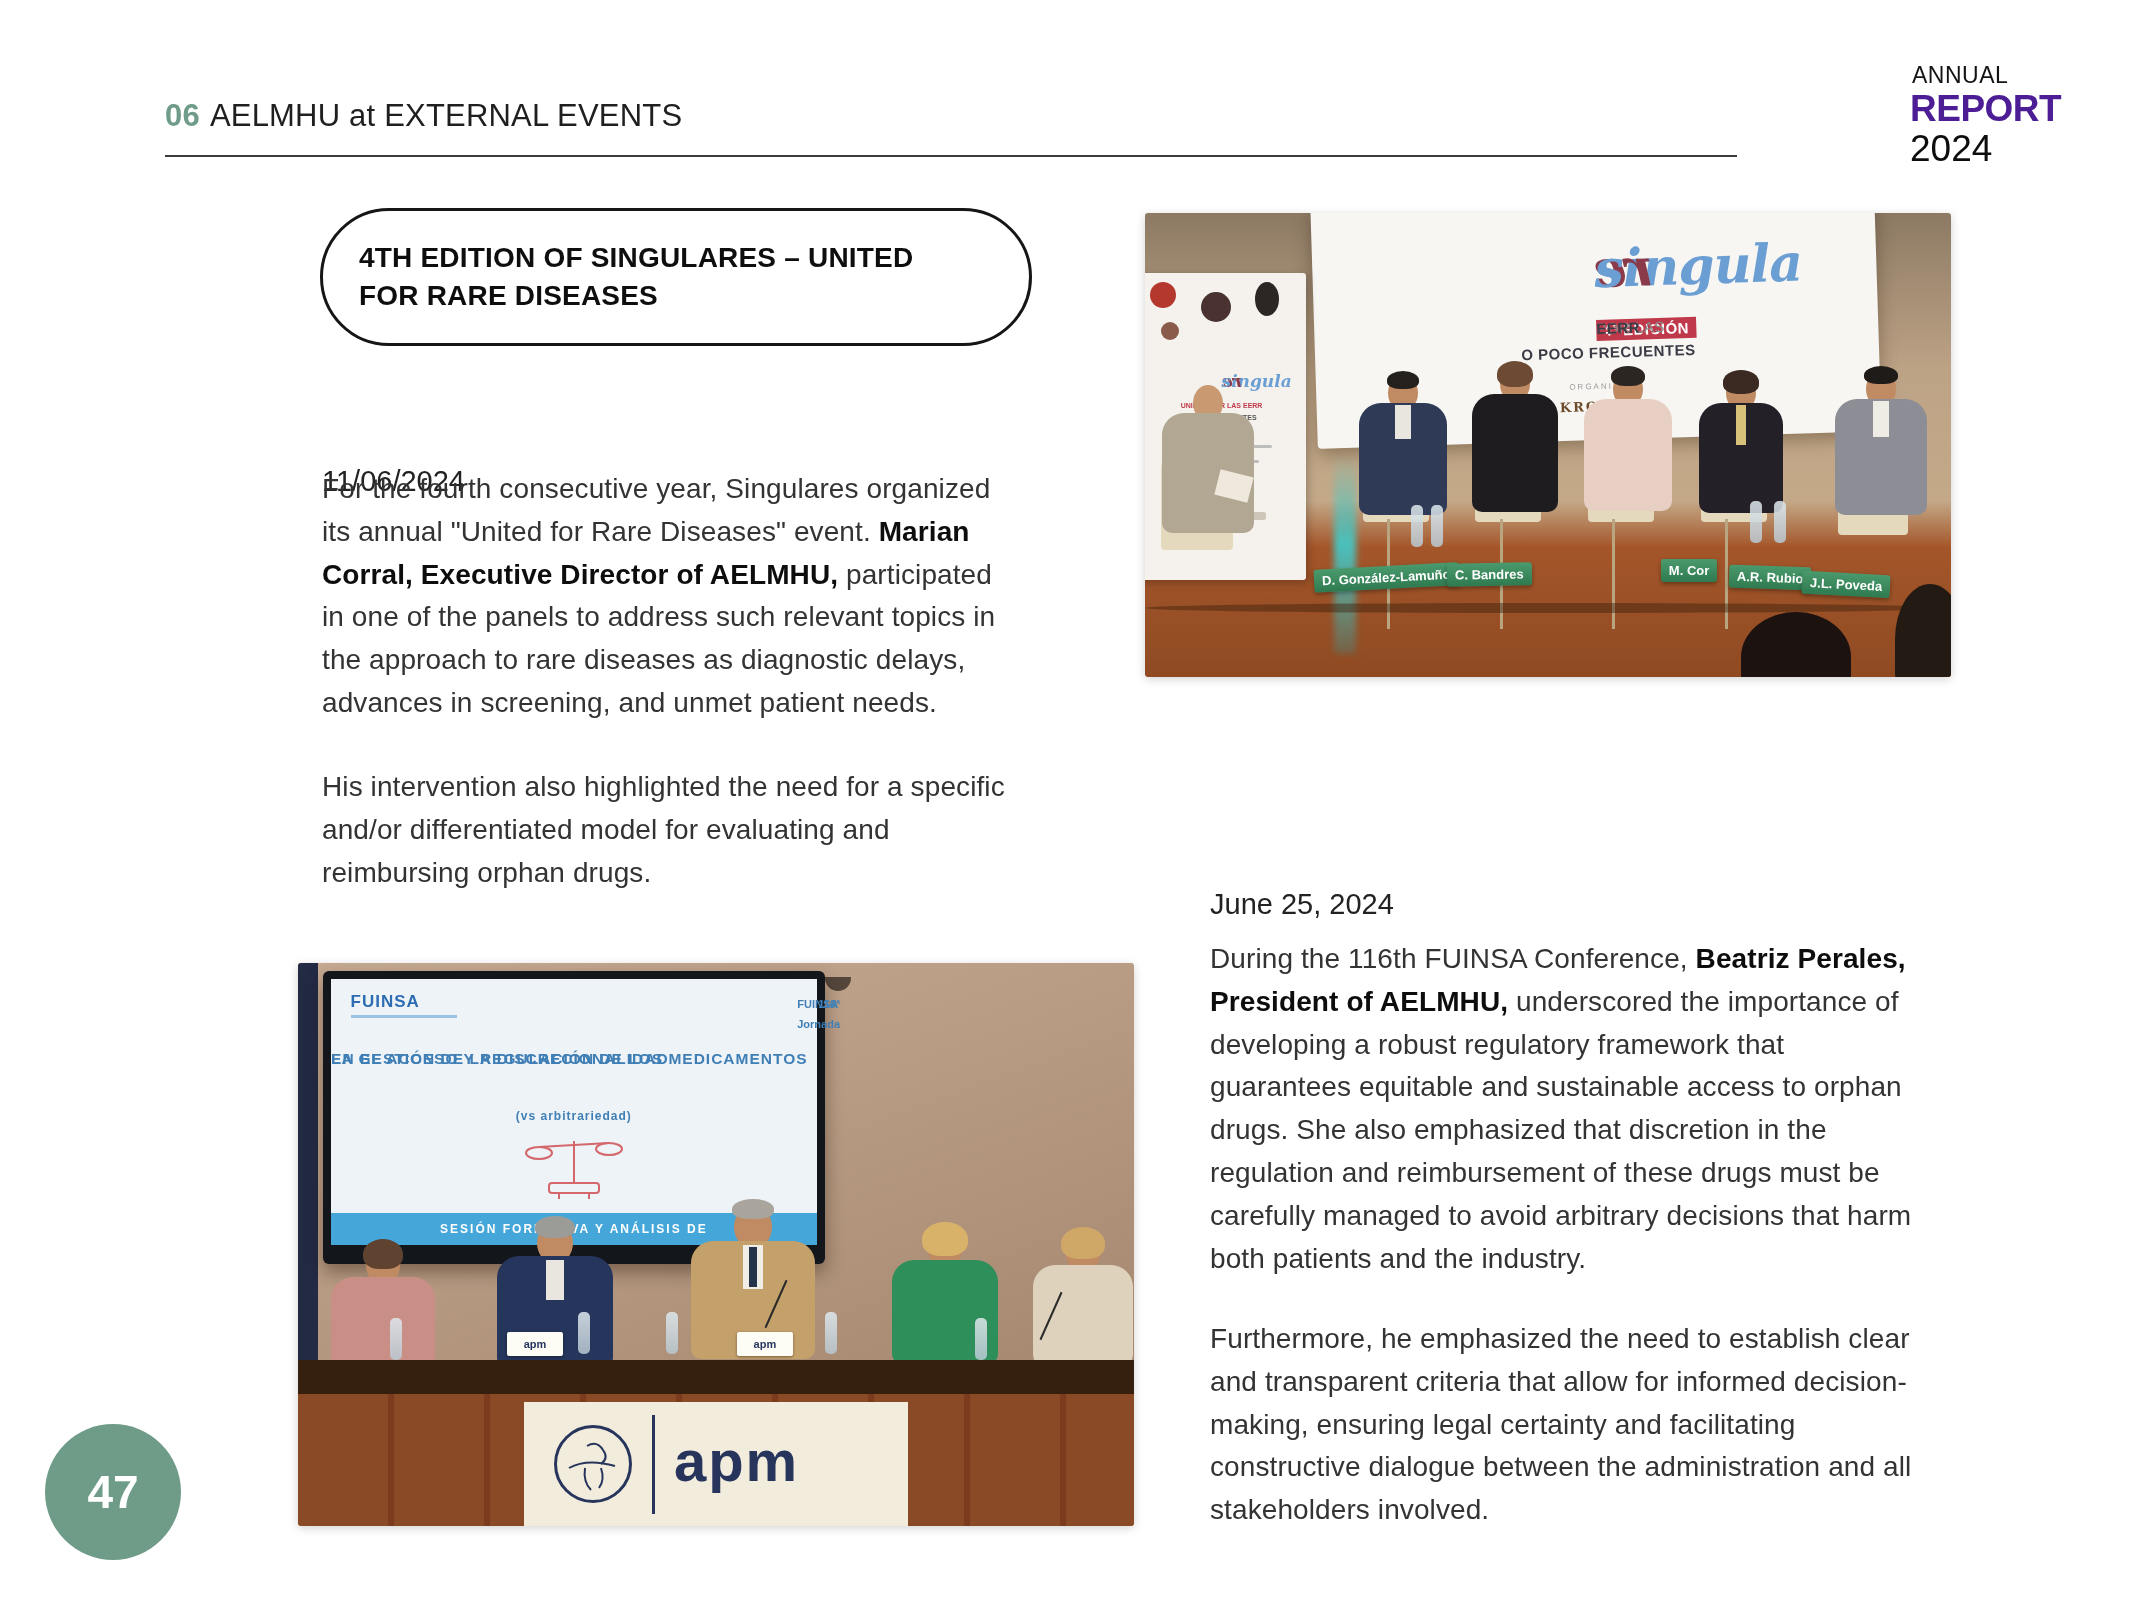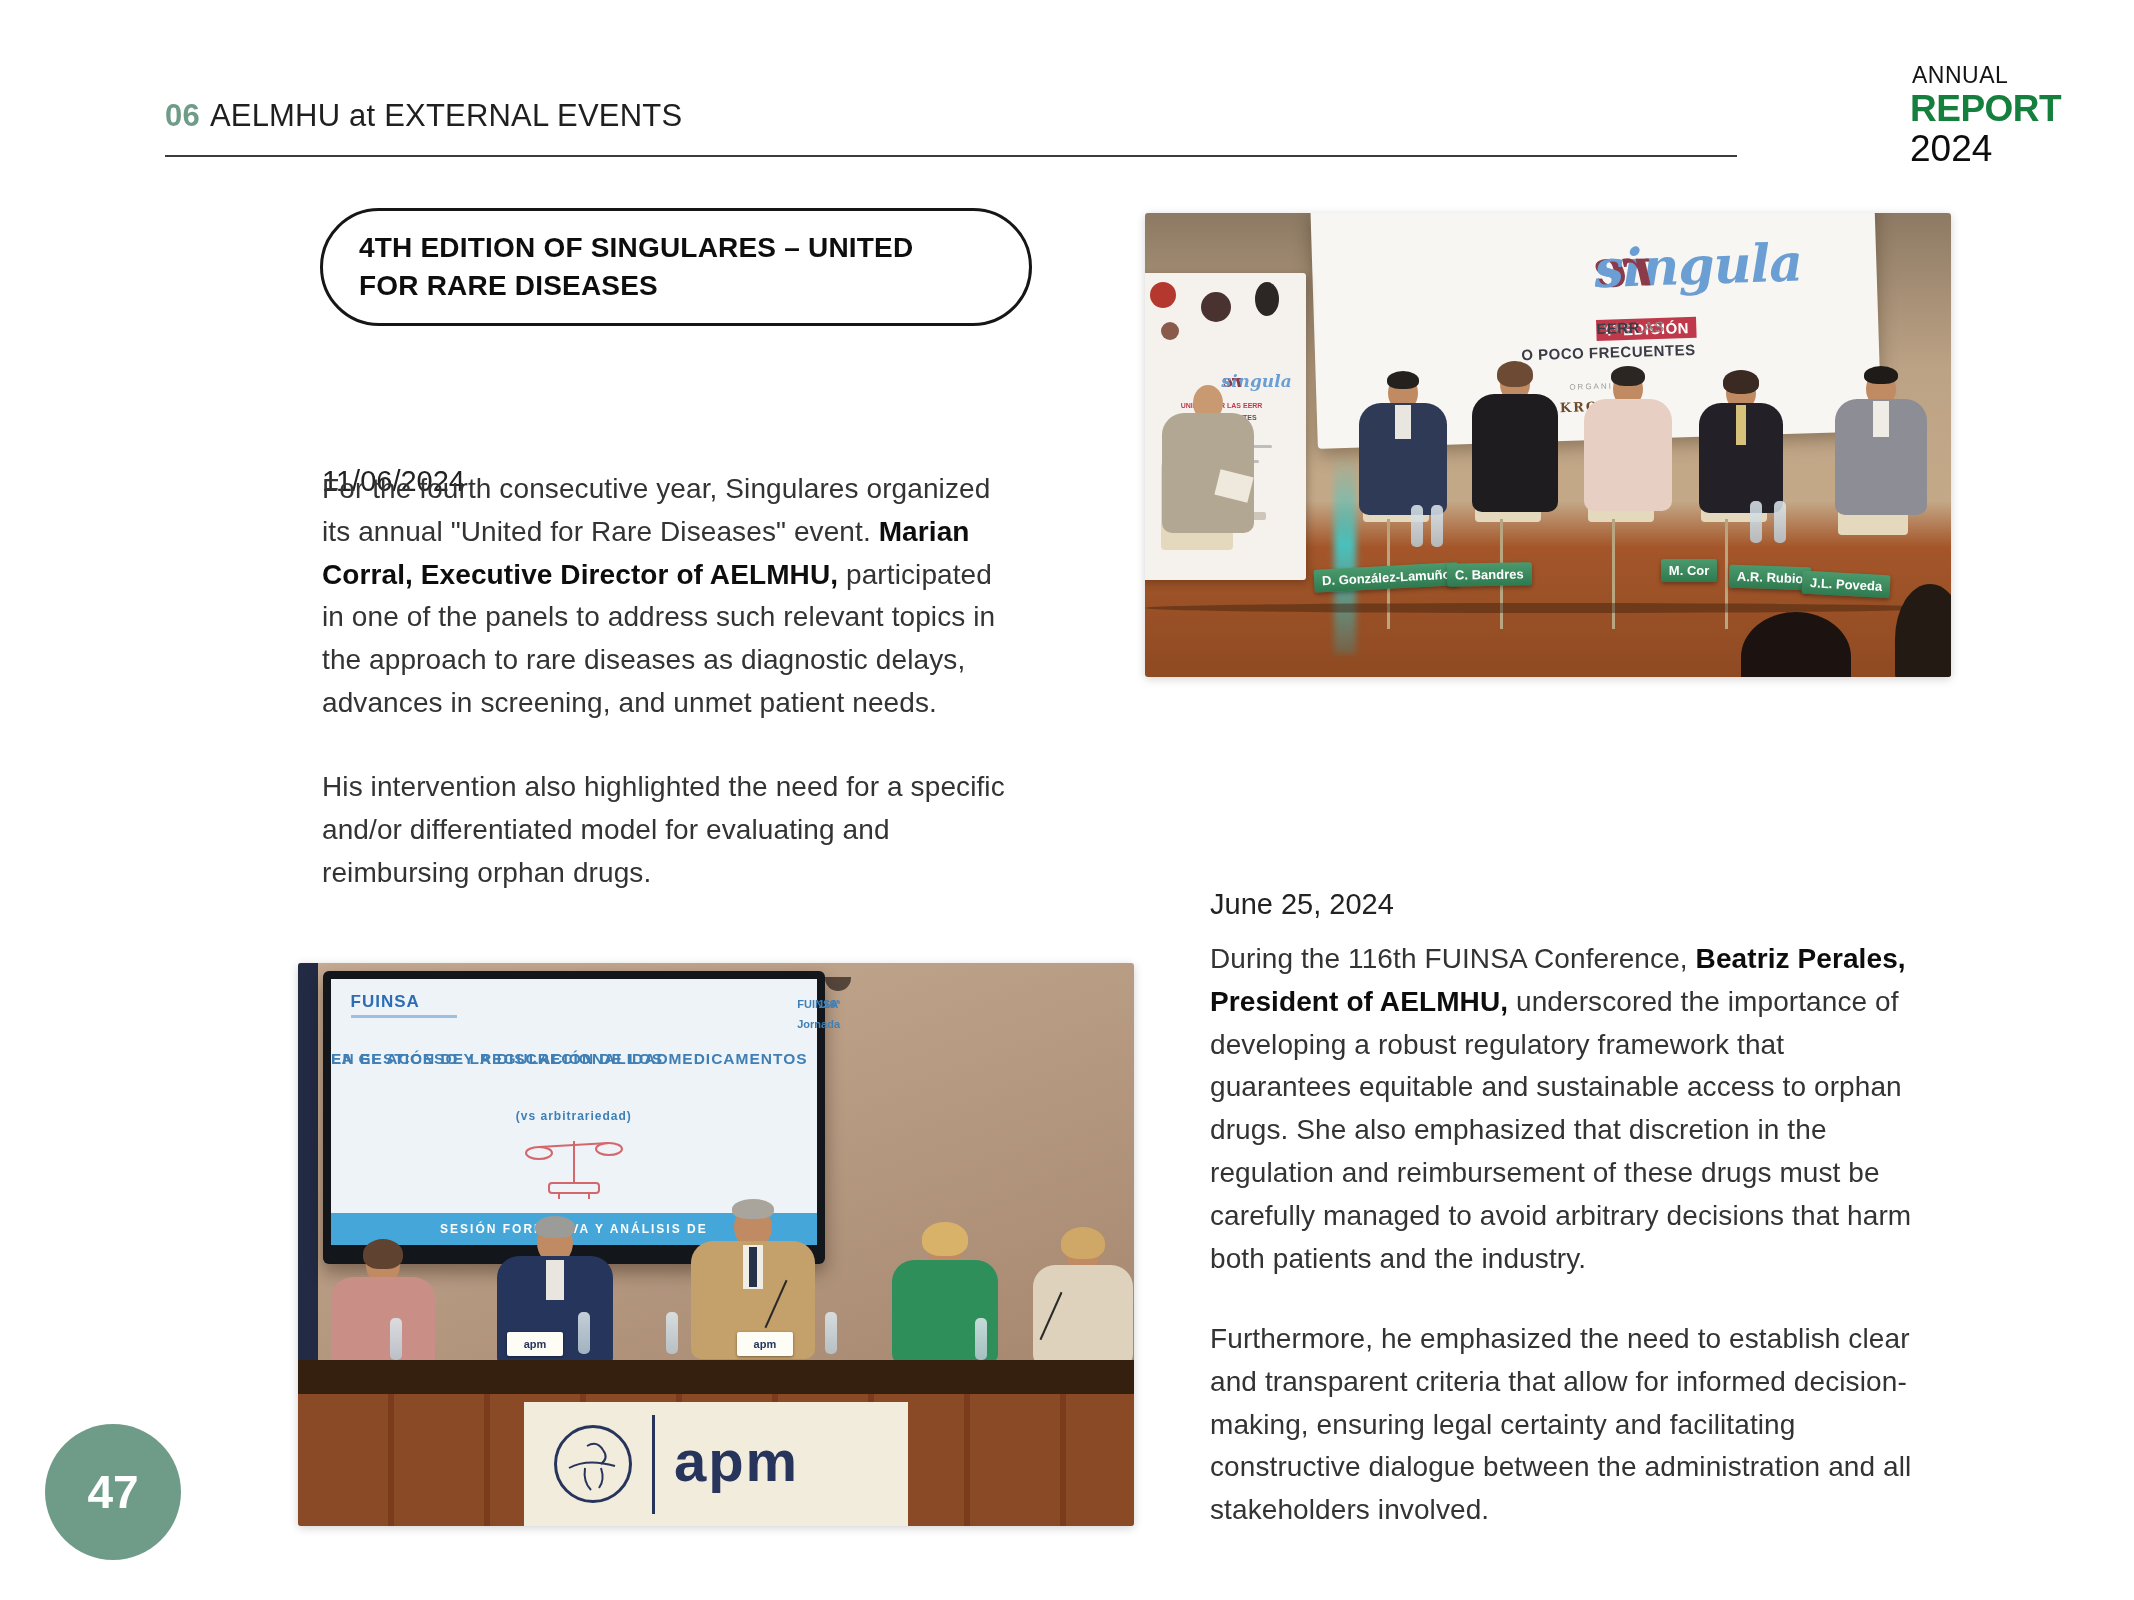--- a/index.html
+++ b/index.html
@@ -11,27 +11,27 @@
   .hdr-title{left:165px;top:98px;font-size:31px;letter-spacing:.2px;color:#1f1f1f;}
   .hdr-num{color:#6f9c88;font-weight:700;margin-right:10px;}
   .hdr-rule{left:165px;top:155px;width:1572px;height:2px;background:#3c3c3c;}
 
   
   .logo-mark{left:1762px;top:52px;width:128px;height:122px;background:#7ca58f;
              border-radius:46px 46px 0 46px;display:flex;align-items:center;justify-content:center;}
   .logo-mark span{color:#ffffff;font-size:58px;font-weight:400;letter-spacing:-2px;
                   font-family:"DejaVu Sans",sans-serif;transform:translateY(-2px);}
   .logo-annual{left:1912px;top:62px;font-size:23px;letter-spacing:.5px;color:#141414;}
-  .logo-report{left:1910px;top:88px;font-size:37px;font-weight:700;letter-spacing:-.5px;color:#15803d;}
+  .logo-report{left:1910px;top:88px;font-size:37px;font-weight:700;letter-spacing:-.5px;color:#4c1d95;}
   .logo-year{left:1910px;top:128px;font-size:37px;color:#0d0d0d;}
 
   
   .bubble{border:3px solid #161616;border-radius:72px;display:flex;align-items:center;
           font-weight:700;color:#0e0e0e;font-size:28px;line-height:1.35;letter-spacing:.2px;}
-  .bubble-left{left:320px;top:208px;width:712px;height:118px;padding:0 56px 0 36px;box-sizing:border-box;}
+  .bubble-left{left:320px;top:208px;width:712px;height:138px;padding:0 56px 0 36px;box-sizing:border-box;}
   .bubble-right{left:1213px;top:733px;width:745px;height:124px;padding:0 46px 0 40px;box-sizing:border-box;border-radius:62px;}
 
   
   .date{font-size:29px;color:#222222;}
   .para{font-size:28px;line-height:1.53;color:#333333;letter-spacing:.1px;}
   .para b{color:#0d0d0d;}
   .date-left{left:322px;top:440px;margin-top:25px;}
   .p1-left{left:322px;top:468px;width:685px;}
   .p2-left{left:322px;top:766px;width:690px;}
   .date-right{left:1210px;top:888px;}

